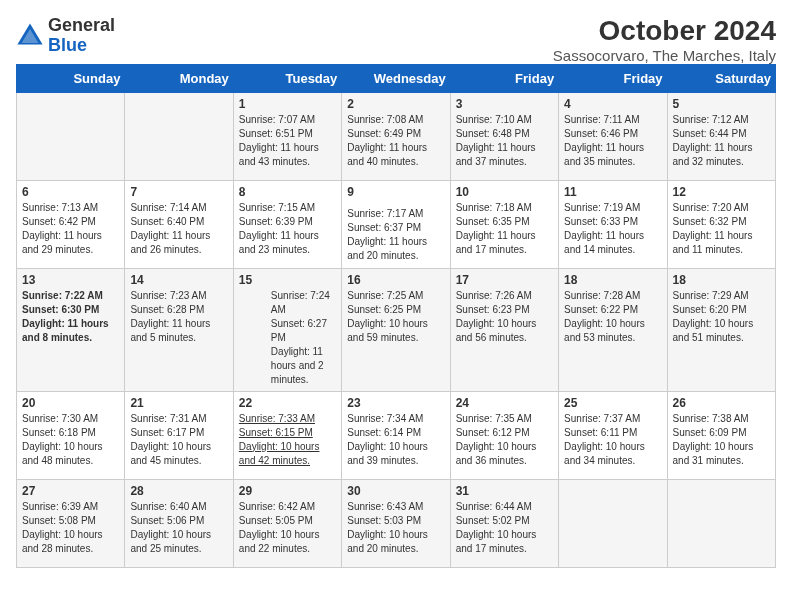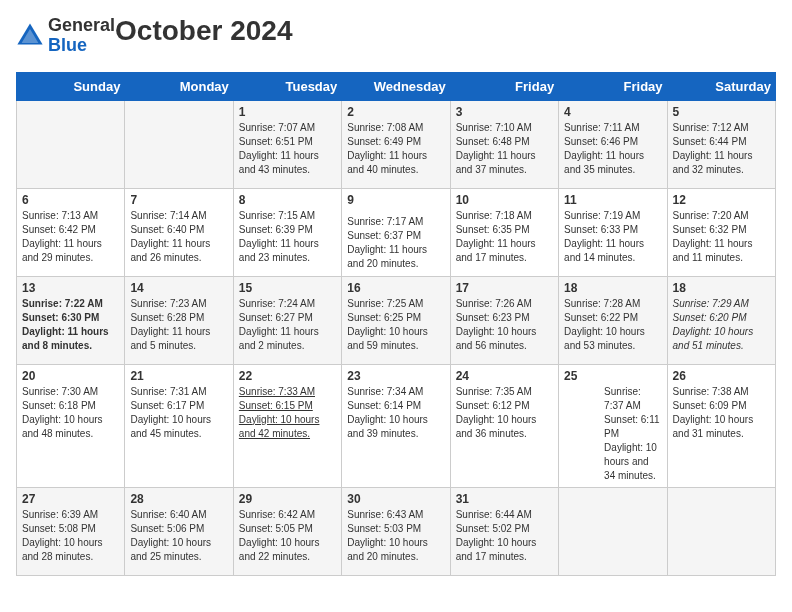--- a/index.html
+++ b/index.html
@@ -5,22 +5,23 @@
     * { box-sizing: border-box; margin: 0; padding: 0; }
     body {
       font-family: Arial, sans-serif;
       background: #fff;
       width: 792px;
       min-height: 612px;
       padding: 16px;
     }
     .header {
       display: flex;
+      justify-content: space-between;
       align-items: flex-start;
-      margin-bottom: 16px;
+      margin-bottom: 0;
     }
     .logo {
       display: flex;
       align-items: center;
     }
     .logo-text {
       font-size: 18px;
       font-weight: bold;
       color: #333;
       line-height: 1.1;
@@ -92,20 +93,21 @@
       <polygon points="20,2 38,32 2,32" fill="#1565c0"></polygon>
       <polygon points="20,10 32,30 8,30" fill="#fff" opacity="0.3"></polygon>
     </svg>
     <div class="logo-text">
       <span class="general">General</span>
       <span class="blue">Blue</span>
     </div>
   </div>
   <div class="title-block">
     <div class="month-title">October 2024</div>
+    <div class="subtitle">Sassocorvaro, The Marches, Italy</div>
   </div>
 </div>
 
 <table>
   <thead>
     <tr>
     <th>Sunday</th>
         <th>Monday</th>
         <th>Tuesday</th>
         <th>Wednesday</th>
@@ -201,21 +203,21 @@
 Daylight: 11 hours and 8 minutes.</div>
         </td>
         <td>
           <span class="day-number">14</span>
           <div class="day-info" style="white-space: pre-line;">Sunrise: 7:23 AM
 Sunset: 6:28 PM
 Daylight: 11 hours and 5 minutes.</div>
         </td>
         <td>
           <span class="day-number">15</span>
-          <div class="day-info" style="white-space: pre-line;">Sunrise: 7:24 AM
+          <div class="day-info" style="white-space: pre-line; margin-left: 32px;">Sunrise: 7:24 AM
 Sunset: 6:27 PM
 Daylight: 11 hours and 2 minutes.</div>
         </td>
         <td>
           <span class="day-number">16</span>
           <div class="day-info" style="white-space: pre-line;">Sunrise: 7:25 AM
 Sunset: 6:25 PM
 Daylight: 10 hours and 59 minutes.</div>
         </td>
         <td>
@@ -225,21 +227,21 @@
 Daylight: 10 hours and 56 minutes.</div>
         </td>
         <td>
           <span class="day-number">18</span>
           <div class="day-info" style="white-space: pre-line;">Sunrise: 7:28 AM
 Sunset: 6:22 PM
 Daylight: 10 hours and 53 minutes.</div>
         </td>
         <td>
           <span class="day-number">18</span>
-          <div class="day-info" style="white-space: pre-line; font-style: italic;">Sunrise: 7:29 AM
+          <div class="day-info" style="white-space: pre-line;">Sunrise: 7:29 AM
 Sunset: 6:20 PM
 Daylight: 10 hours and 51 minutes.</div>
         </td>
       </tr>
       <tr>
         <td>
           <span class="day-number">20</span>
           <div class="day-info" style="white-space: pre-line;">Sunrise: 7:30 AM
 Sunset: 6:18 PM
 Daylight: 10 hours and 48 minutes.</div>
@@ -263,21 +265,21 @@
 Daylight: 10 hours and 39 minutes.</div>
         </td>
         <td>
           <span class="day-number">24</span>
           <div class="day-info" style="white-space: pre-line;">Sunrise: 7:35 AM
 Sunset: 6:12 PM
 Daylight: 10 hours and 36 minutes.</div>
         </td>
         <td>
           <span class="day-number">25</span>
-          <div class="day-info" style="white-space: pre-line; margin-left: 40px;">Sunrise: 7:37 AM
+          <div class="day-info" style="white-space: pre-line;">Sunrise: 7:37 AM
 Sunset: 6:11 PM
 Daylight: 10 hours and 34 minutes.</div>
         </td>
         <td>
           <span class="day-number">26</span>
           <div class="day-info" style="white-space: pre-line;">Sunrise: 7:38 AM
 Sunset: 6:09 PM
 Daylight: 10 hours and 31 minutes.</div>
         </td>
       </tr>

